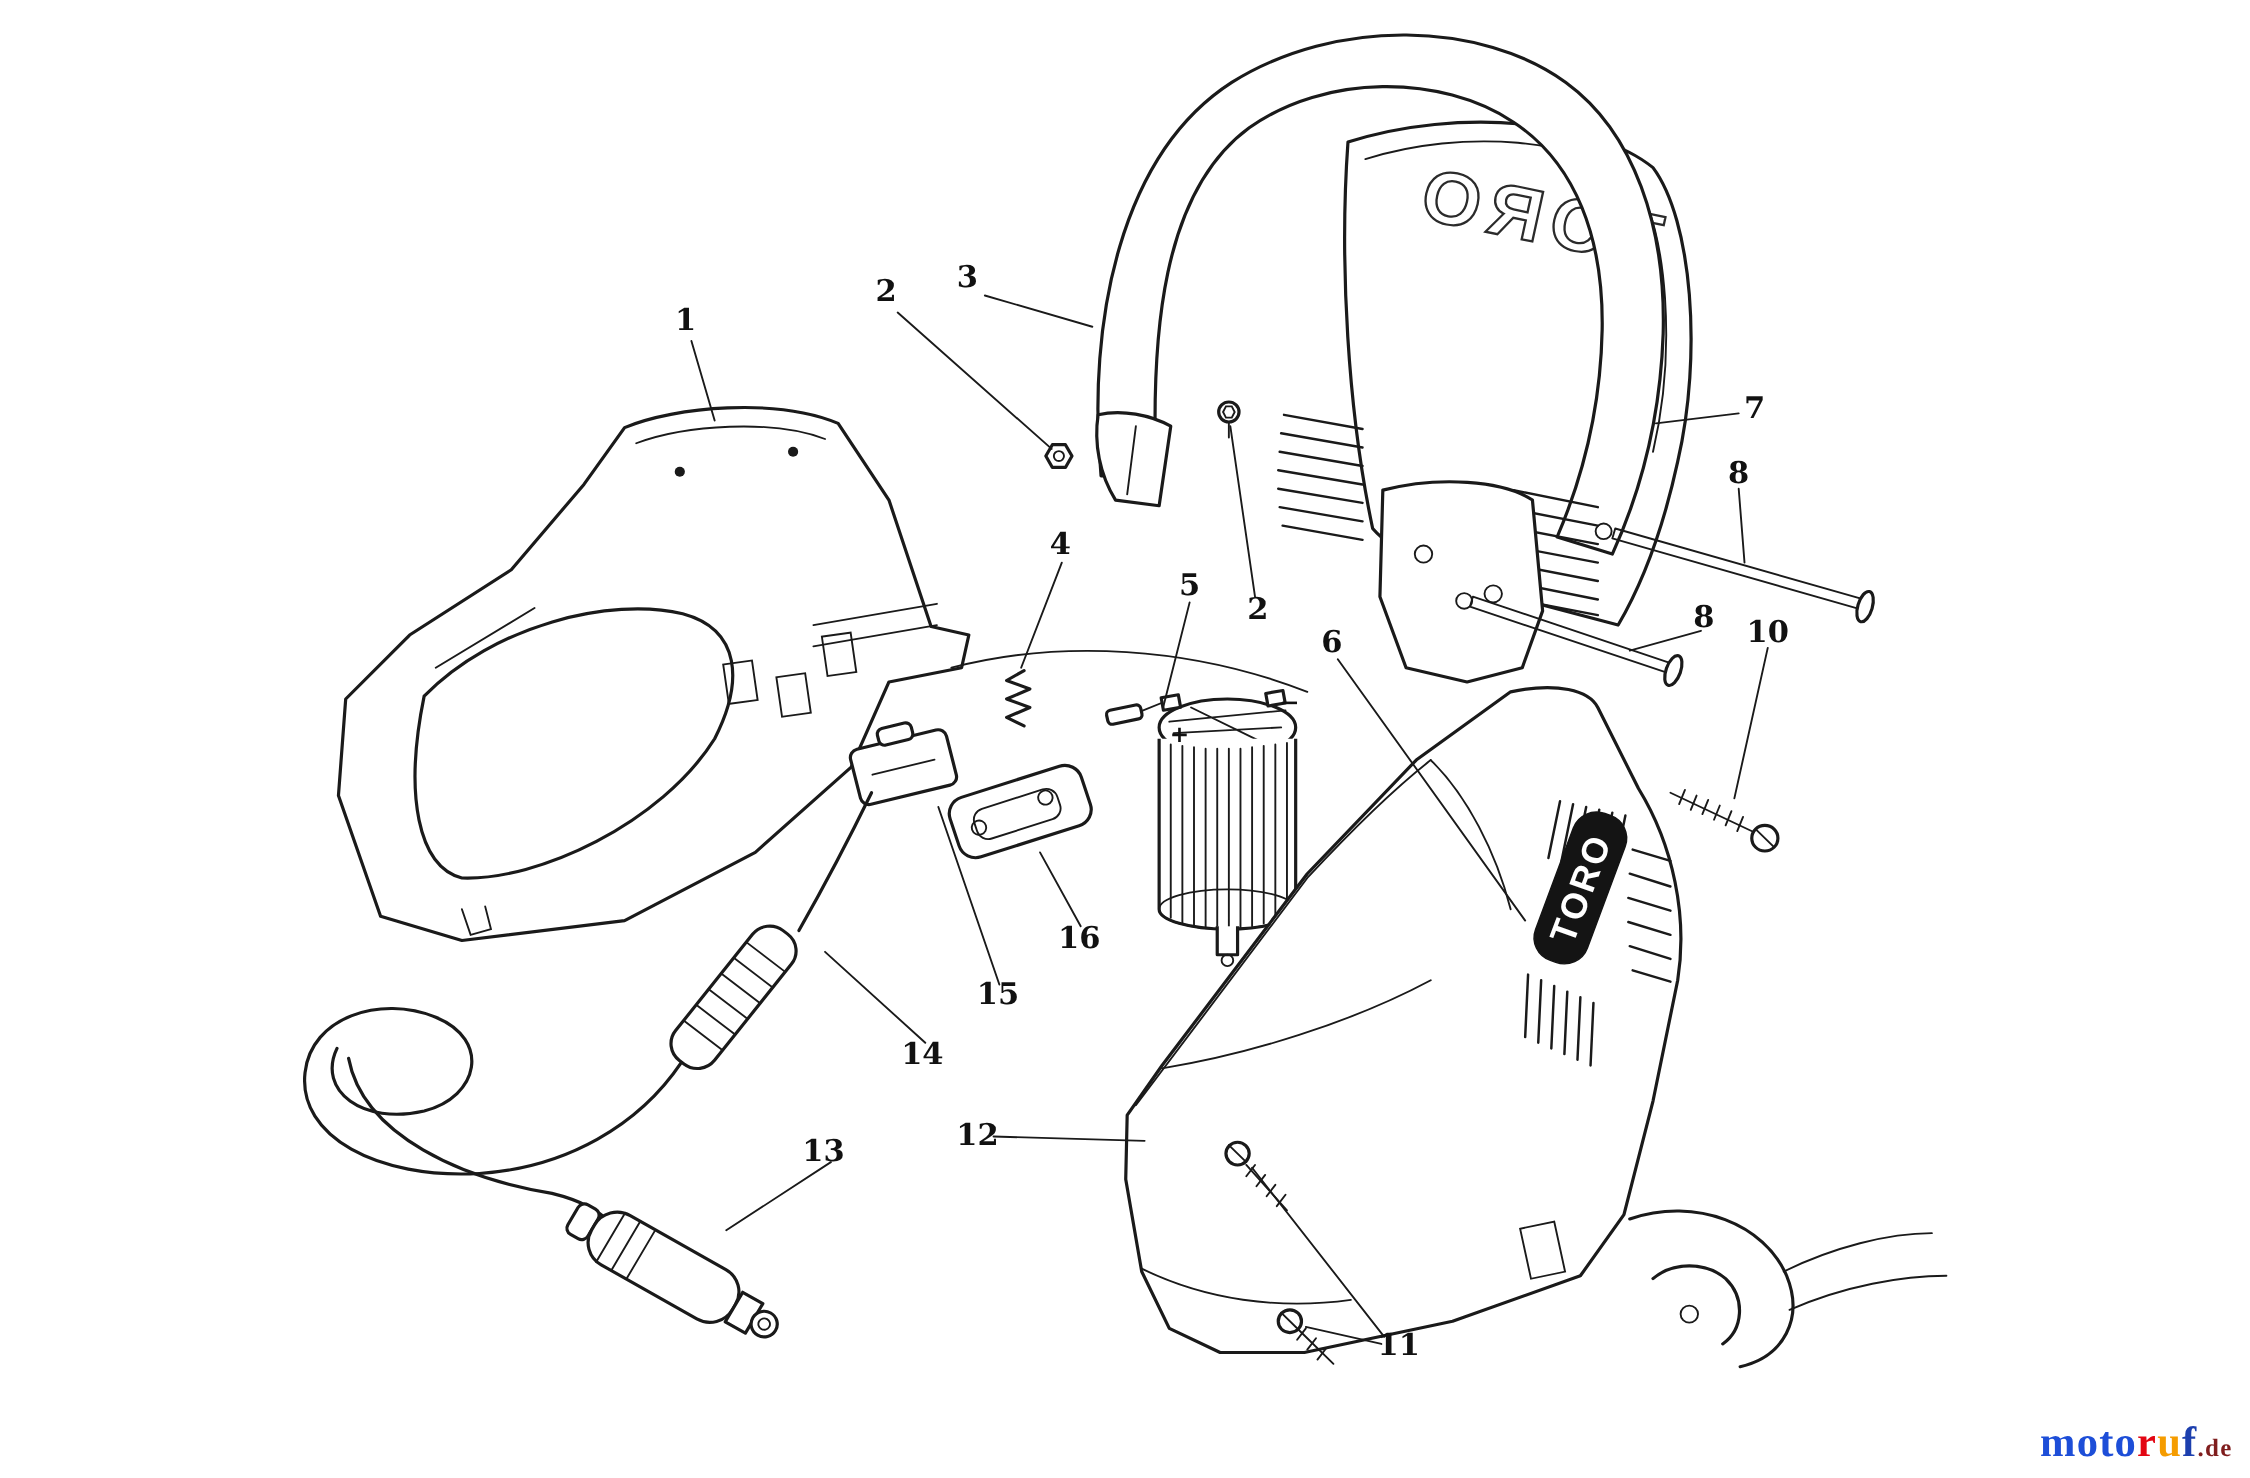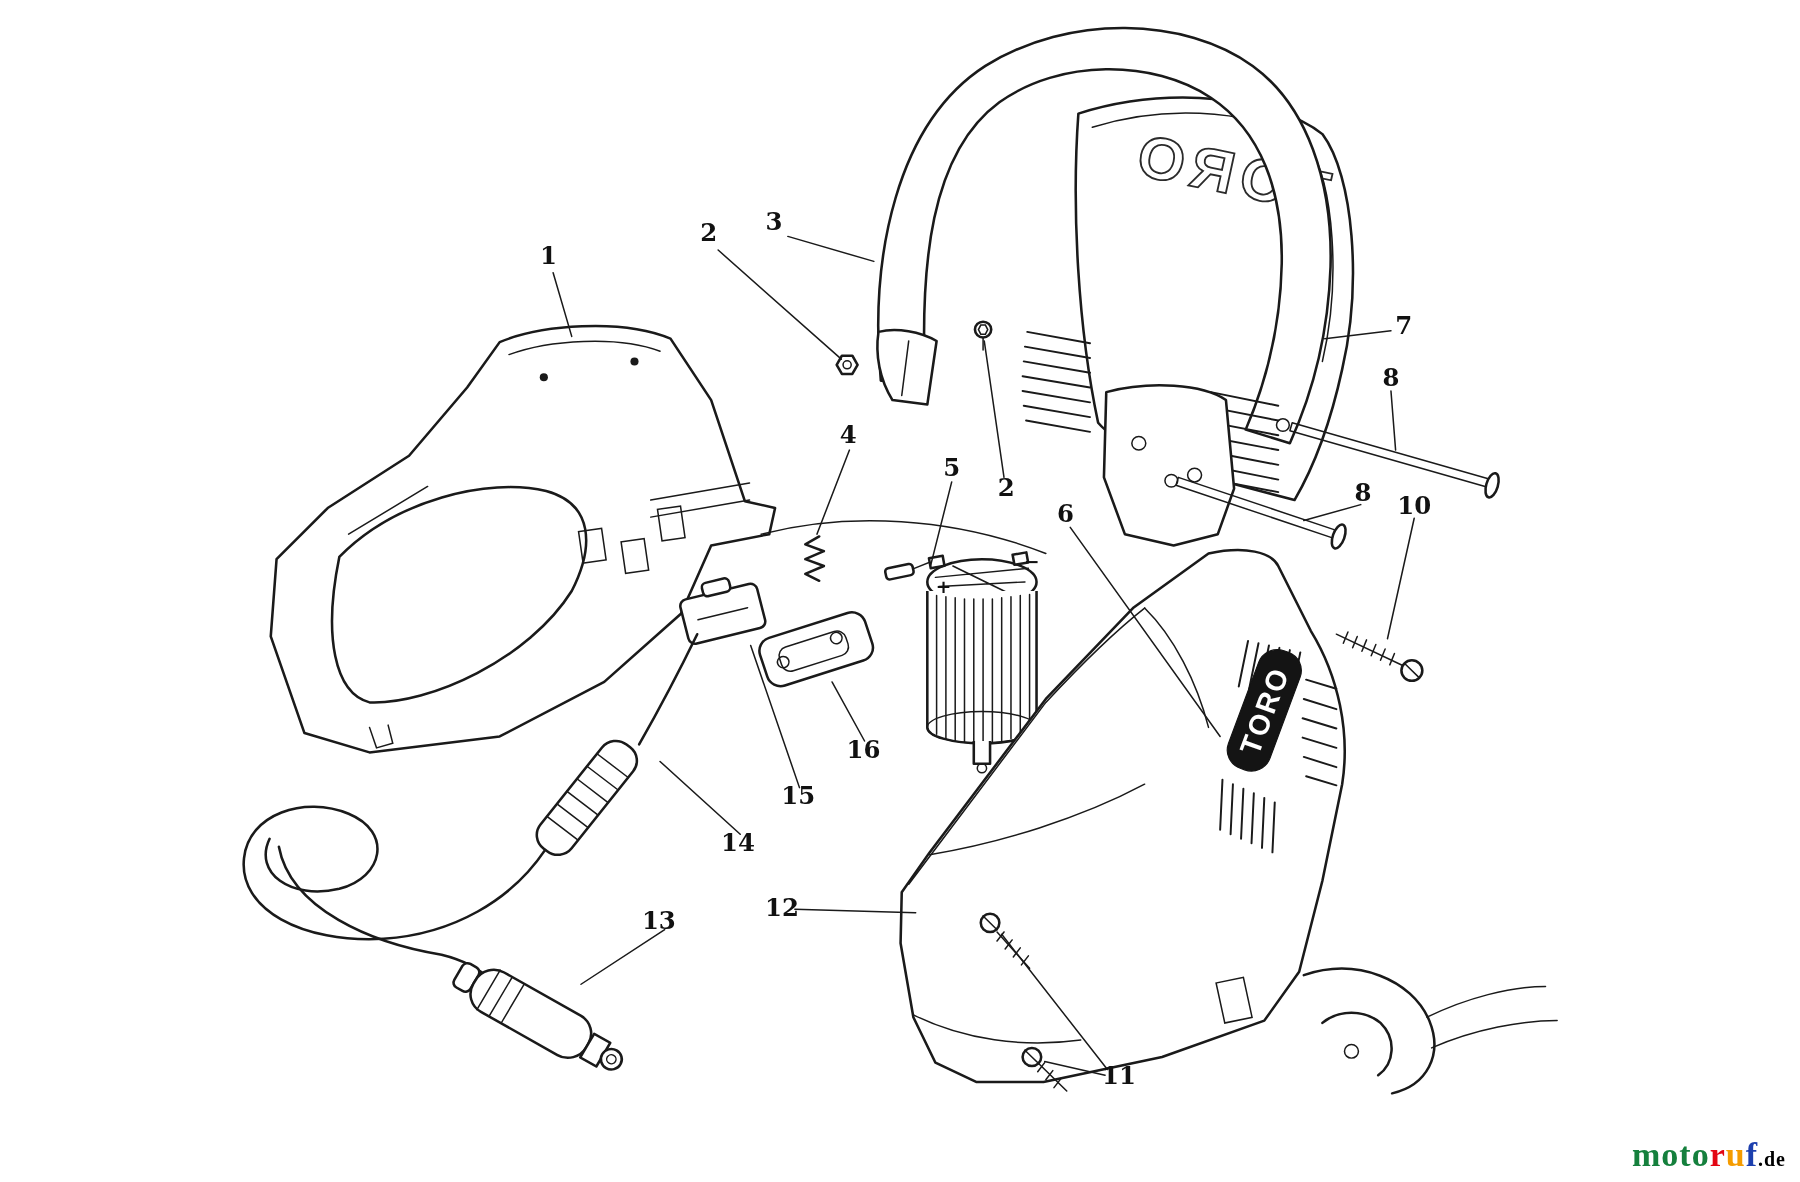--- a/index.html
+++ b/index.html
@@ -209,15 +209,15 @@
     <text class="callout" x="963" y="954" text-anchor="middle">11</text>
     <text class="callout" x="673" y="806" text-anchor="middle">12</text>
     <text class="callout" x="567" y="817" text-anchor="middle">13</text>
     <text class="callout" x="635" y="749" text-anchor="middle">14</text>
     <text class="callout" x="687" y="707" text-anchor="middle">15</text>
     <text class="callout" x="743" y="667" text-anchor="middle">16</text>
   </g>
 </svg>
 
 <div class="watermark">
-  <span style="color: #15803d;">moto</span><span style="color: rgb(227, 6, 19);">r</span><span style="color: rgb(245, 156, 0);">u</span><span style="color: rgb(28, 63, 174);">f</span><span class="de" style="color: #000000;">.de</span>
+  <span style="color: #1d4ed8;">moto</span><span style="color: rgb(227, 6, 19);">r</span><span style="color: rgb(245, 156, 0);">u</span><span style="color: rgb(28, 63, 174);">f</span><span class="de" style="color: #7f1d1d;">.de</span>
 </div>
 </div>
 
 </body></html>

